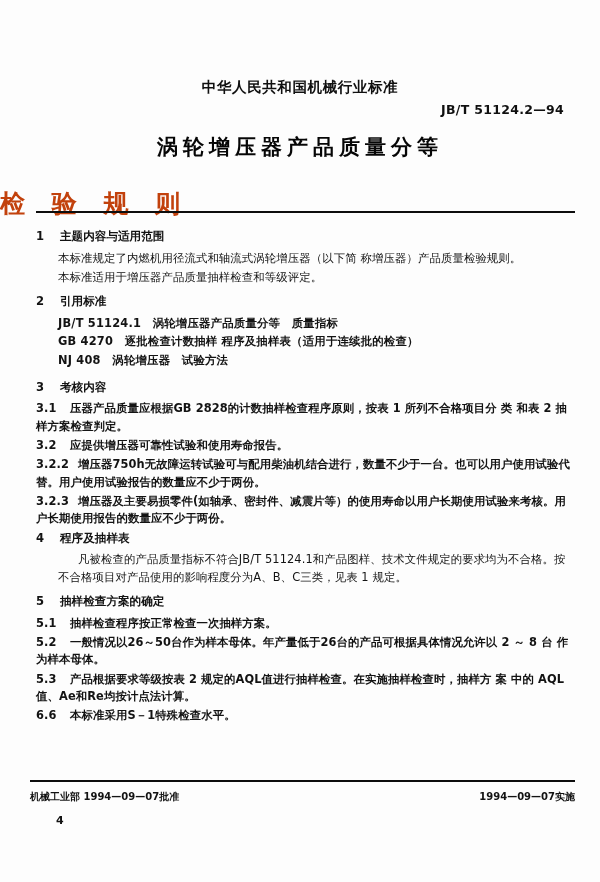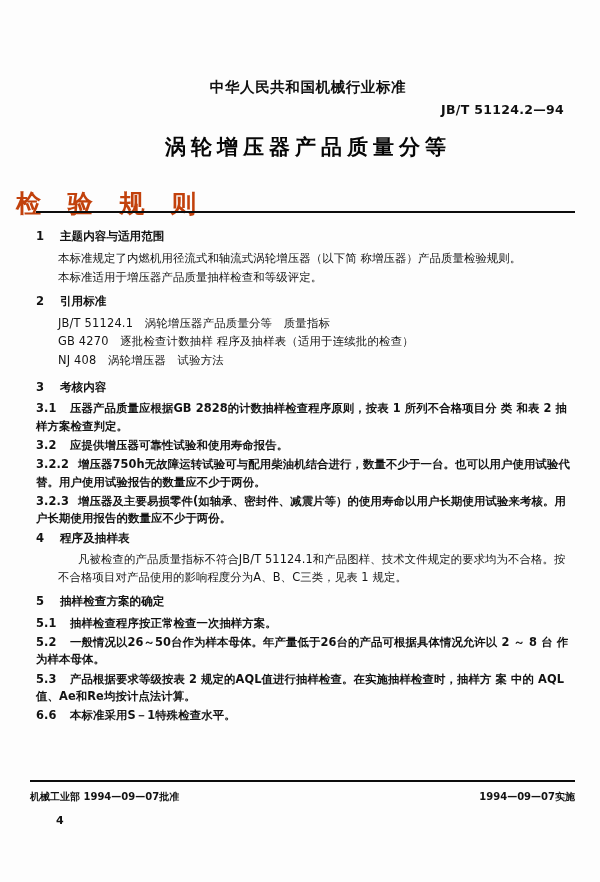--- a/index.html
+++ b/index.html
@@ -18,21 +18,21 @@
 
   .page {
     position: absolute;
     inset: 0;
     background: #fdfdfd;
   }
 
   
   .masthead {
     position: absolute;
-    left: 16px;
+    left: 0;
     right: 0;
     top: 78px;
   }
   .agency-line {
     text-align: center;
     font-size: 14.5px;
     font-weight: bold;
     letter-spacing: 0.6px;
     color: #101010;
   }
@@ -101,21 +101,21 @@
     text-indent: 0;
     padding-left: 22px;
     font-weight: normal;
     letter-spacing: 0.1px;
   }
   .para.indent1 { text-indent: 20px; }
 
   .ref-list {
     padding-left: 22px;
     margin: 3px 0 0 0;
-    font-weight: normal;
+    font-weight: bold;
   }
   .ref-list div { margin-bottom: 1px; letter-spacing: 0.2px; }
 
   .numbered {
     margin: 0;
     font-weight: bold;
     letter-spacing: 0.1px;
   }
   .numbered .lbl {
     font-weight: bold;

